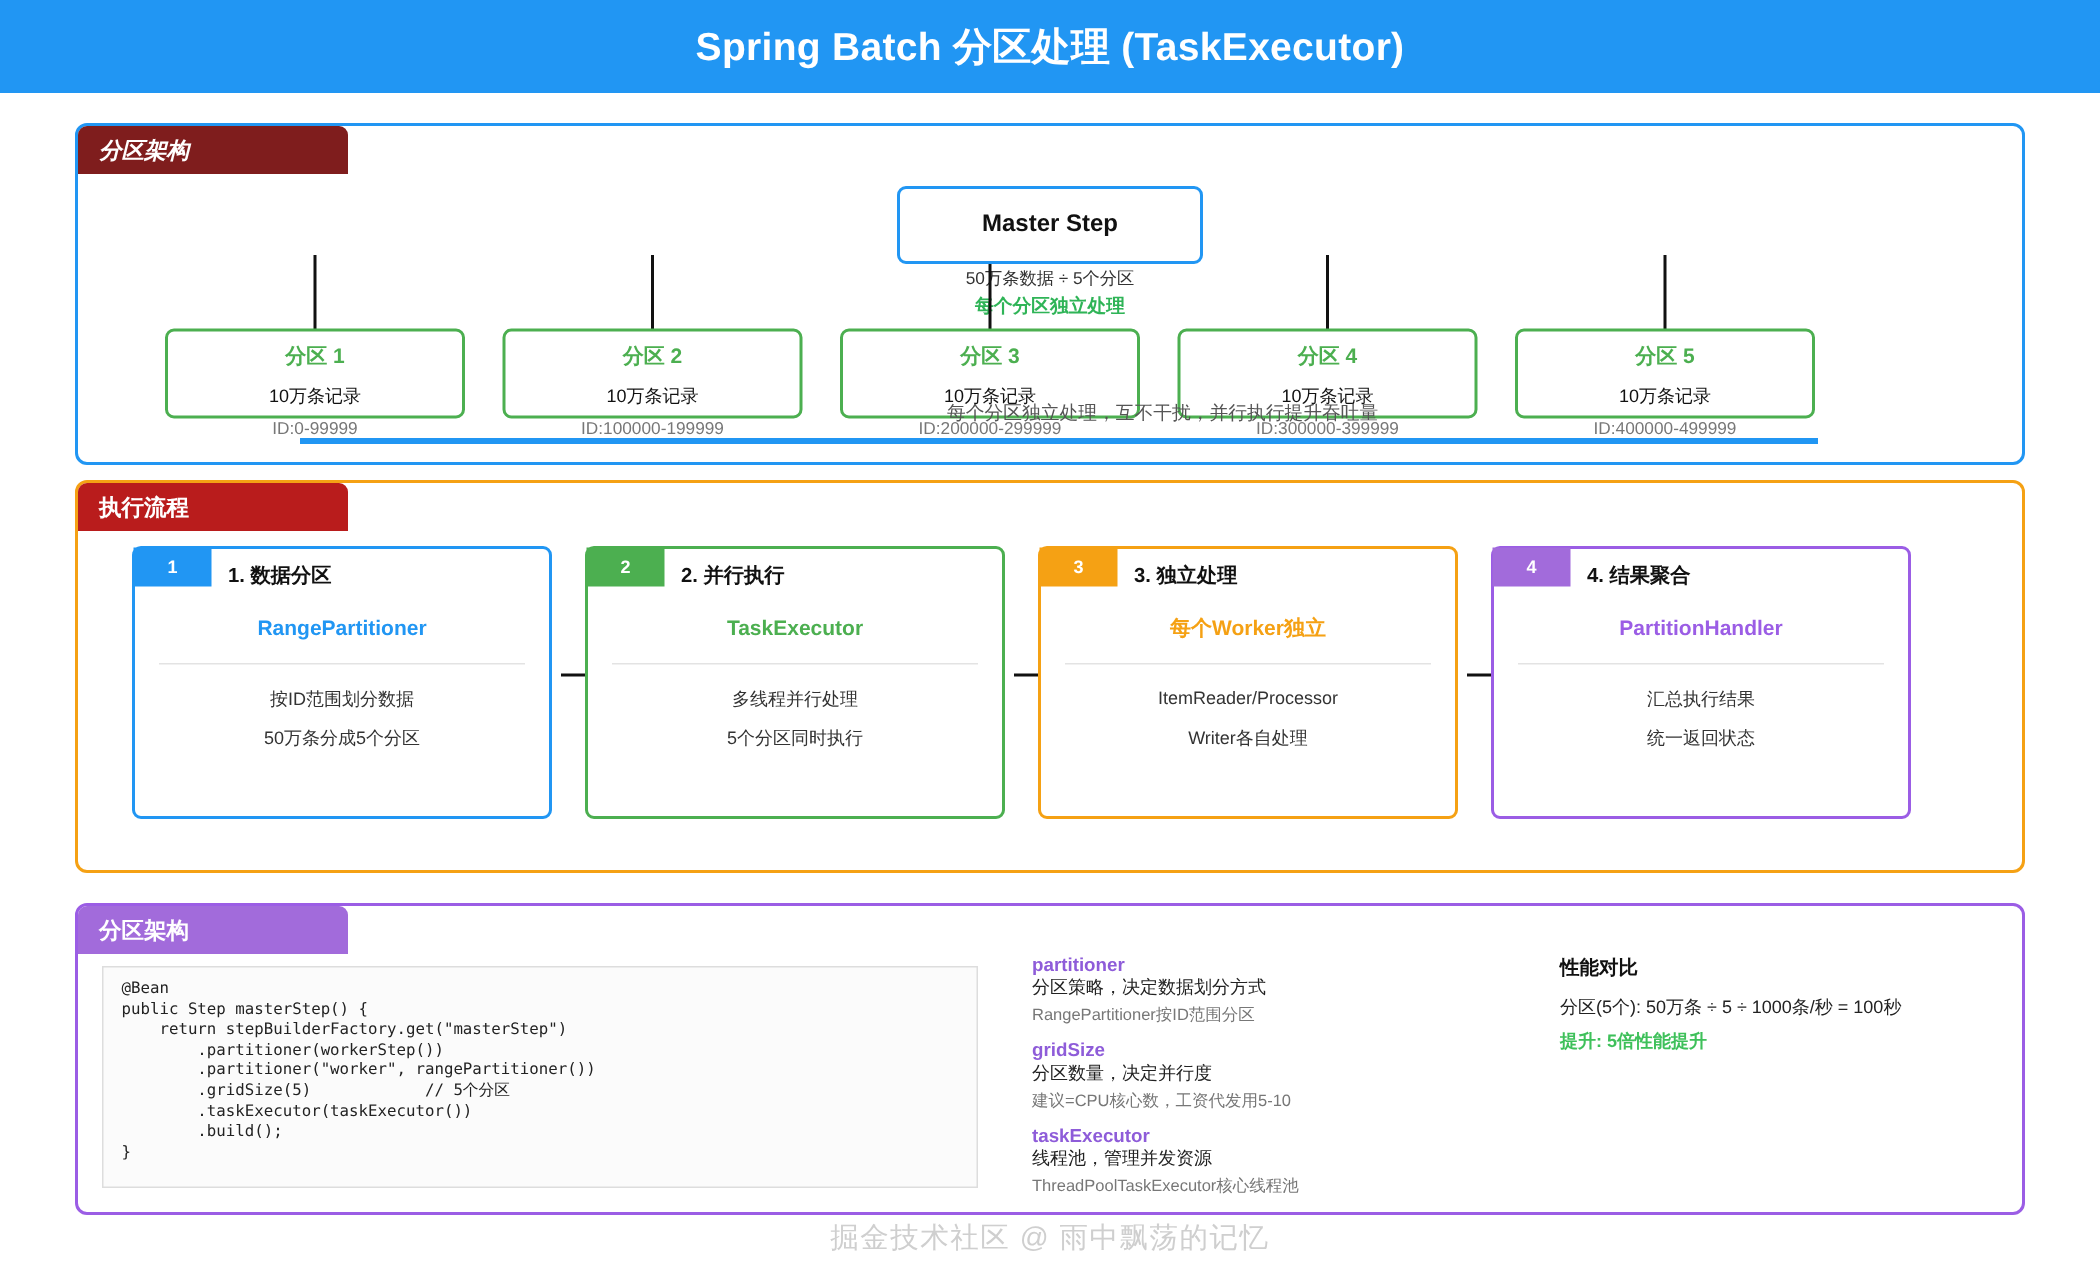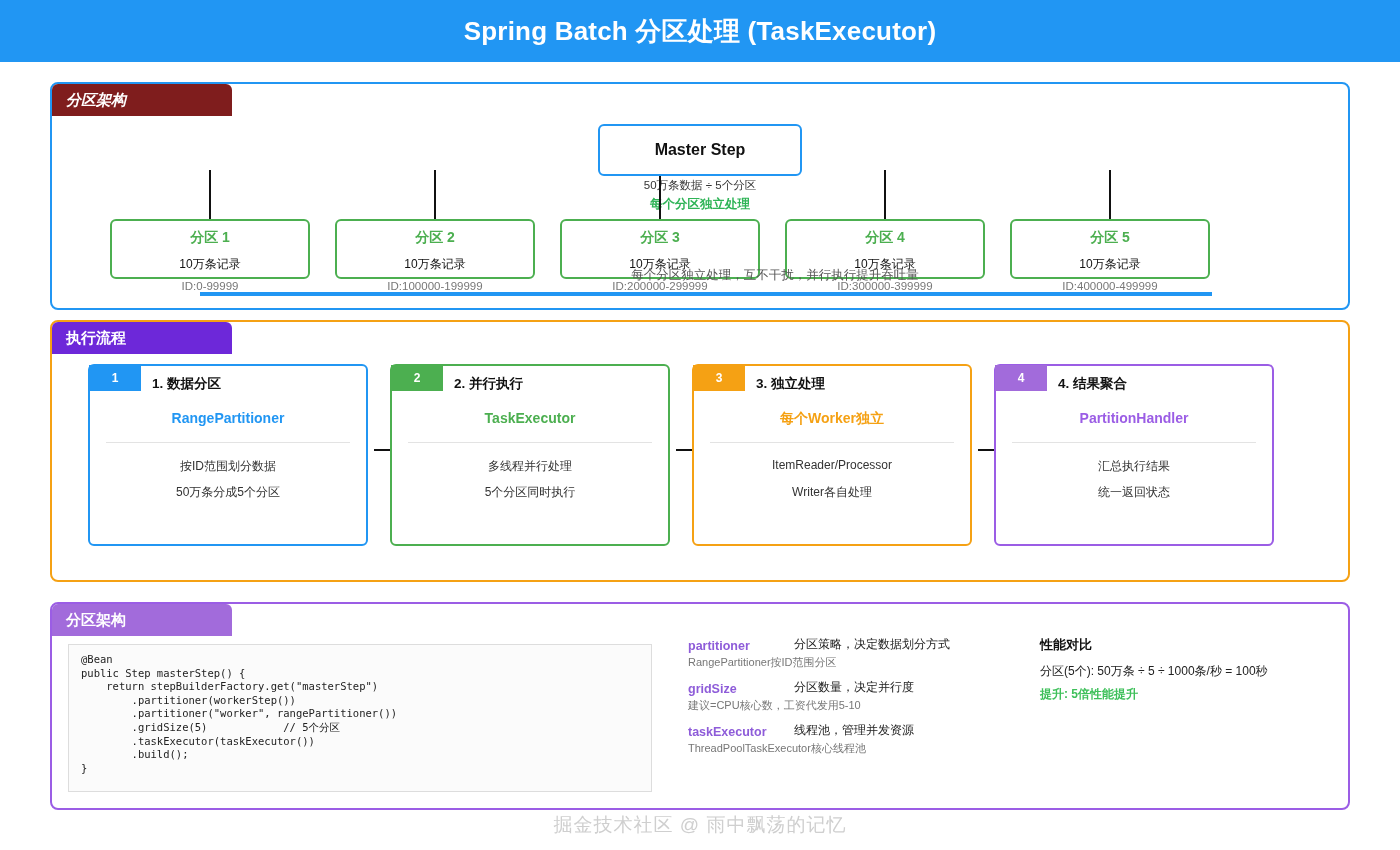--- a/index.html
+++ b/index.html
@@ -50,21 +50,21 @@
   #panel-arch {
     left: 50px; top: 82px; width: 1300px; height: 228px;
     border: 2px solid #2196f3;
   }
   #panel-arch .panel-head { background: #7f1d1d; width: 180px; font-style: italic; }
 
   #panel-flow {
     left: 50px; top: 320px; width: 1300px; height: 262px;
     border: 2px solid #f5a114;
   }
-  #panel-flow .panel-head { background: #6d28d9; width: 180px; }
+  #panel-flow .panel-head { background: #b91c1c; width: 180px; }
 
   #panel-cfg {
     left: 50px; top: 602px; width: 1300px; height: 208px;
     border: 2px solid #9b5de5;
   }
   #panel-cfg .panel-head { background: #a26bdb; width: 180px; }
 
   
   .master-step {
     position: absolute;
@@ -192,21 +192,21 @@
     color: #222;
     white-space: pre;
     overflow: hidden;
   }
 
   .explain {
     position: absolute;
     left: 688px; top: 636px; width: 320px;
   }
   .ex-row { margin-bottom: 2px; }
-  .ex-head { display: flex; align-items: flex-end; }
+  .ex-head { display: flex; align-items: flex-start; flex-direction: column; }
   .ex-key {
     color: #8e5cd9; font-weight: bold; font-size: 12.5px;
     width: 106px; flex: none;
   }
   .ex-desc { color: #222; font-size: 12px; }
   .ex-sub { color: #777; font-size: 11px; margin: 2px 0 9px 0; }
 
   .perf {
     position: absolute;
     left: 1040px; top: 636px; width: 300px;

